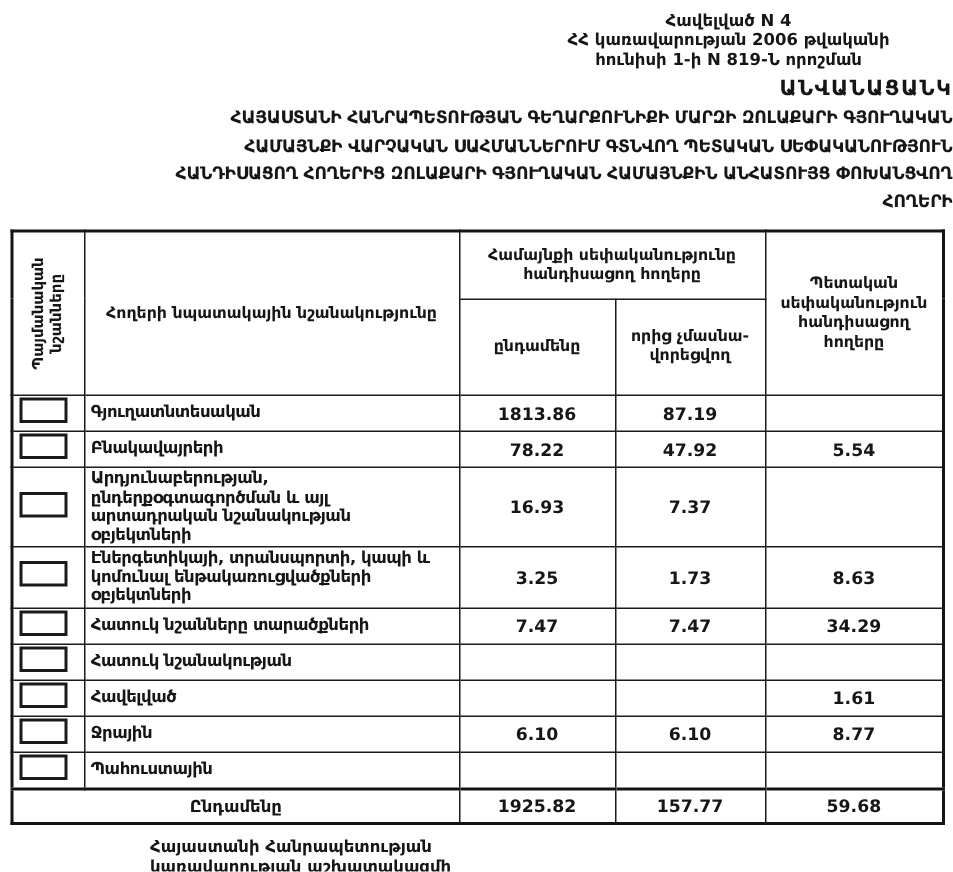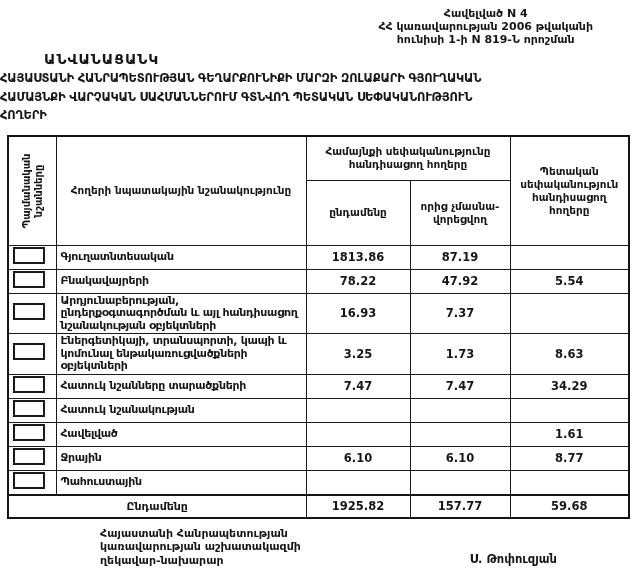--- a/index.html
+++ b/index.html
@@ -10,25 +10,25 @@
     font-weight:bold;
     -webkit-font-smoothing:none;
   }
   .annex{
     width:fit-content;
     margin:7px 42px 0 auto;
     text-align:center;
     font-size:11px;line-height:13px;
   }
   .doc-heading{
-    text-align:left;margin-top:5px;
-    font-size:14px;letter-spacing:1px;padding-left:44px;
+    text-align:right;margin-top:5px;
+    font-size:14px;letter-spacing:1px;
   }
   .doc-subtitle{
-    text-align:left;margin-top:2px;
+    text-align:right;margin-top:2px;
     font-size:11.5px;line-height:18.5px;letter-spacing:-0.2px;
   }
   table.main{
     border-collapse:collapse;
     margin:10px 0 0 7px;
     table-layout:fixed;
     width:621px;
   }
   table.main td{
     border:1.6px solid #1b1b1b;
@@ -85,20 +85,21 @@
   <div>Հավելված N 4</div>
   <div>ՀՀ կառավարության 2006 թվականի</div>
   <div>հունիսի 1-ի N 819-Ն որոշման</div>
 </div>
 
 <div class="doc-heading">ԱՆՎԱՆԱՑԱՆԿ</div>
 
 <div class="doc-subtitle">
   <div>ՀԱՅԱՍՏԱՆԻ ՀԱՆՐԱՊԵՏՈՒԹՅԱՆ ԳԵՂԱՐՔՈՒՆԻՔԻ ՄԱՐԶԻ ԶՈԼԱՔԱՐԻ ԳՅՈՒՂԱԿԱՆ</div>
   <div>ՀԱՄԱՅՆՔԻ ՎԱՐՉԱԿԱՆ ՍԱՀՄԱՆՆԵՐՈՒՄ ԳՏՆՎՈՂ ՊԵՏԱԿԱՆ ՍԵՓԱԿԱՆՈՒԹՅՈՒՆ</div>
+  <div>ՀԱՆԴԻՍԱՑՈՂ ՀՈՂԵՐԻՑ ԶՈԼԱՔԱՐԻ ԳՅՈՒՂԱԿԱՆ ՀԱՄԱՅՆՔԻՆ ԱՆՀԱՏՈՒՅՑ ՓՈԽԱՆՑՎՈՂ</div>
   <div>ՀՈՂԵՐԻ</div>
 </div>
 
 <table class="main">
   <colgroup>
     <col style="width:48px">
       <col style="width:250px">
       <col style="width:104px">
       <col style="width:100px">
       <col style="width:119px">
@@ -127,21 +128,21 @@
     </tr>
     <tr style="height:24px">
       <td class="chk-cell"><span class="chk"></span></td>
       <td class="label-cell">Բնակավայրերի</td>
       <td class="num">78.22</td>
       <td class="num">47.92</td>
       <td class="num">5.54</td>
     </tr>
     <tr style="height:40px">
       <td class="chk-cell"><span class="chk"></span></td>
-      <td class="label-cell">Արդյունաբերության, ընդերքօգտագործման և այլ հանդիսացող նշանակության օբյեկտների</td>
+      <td class="label-cell">Արդյունաբերության, ընդերքօգտագործման և այլ արտադրական նշանակության օբյեկտների</td>
       <td class="num">16.93</td>
       <td class="num">7.37</td>
       <td class="num"></td>
     </tr>
     <tr style="height:38px">
       <td class="chk-cell"><span class="chk"></span></td>
       <td class="label-cell">Էներգետիկայի, տրանսպորտի, կապի և կոմունալ ենթակառուցվածքների օբյեկտների</td>
       <td class="num">3.25</td>
       <td class="num">1.73</td>
       <td class="num">8.63</td>

